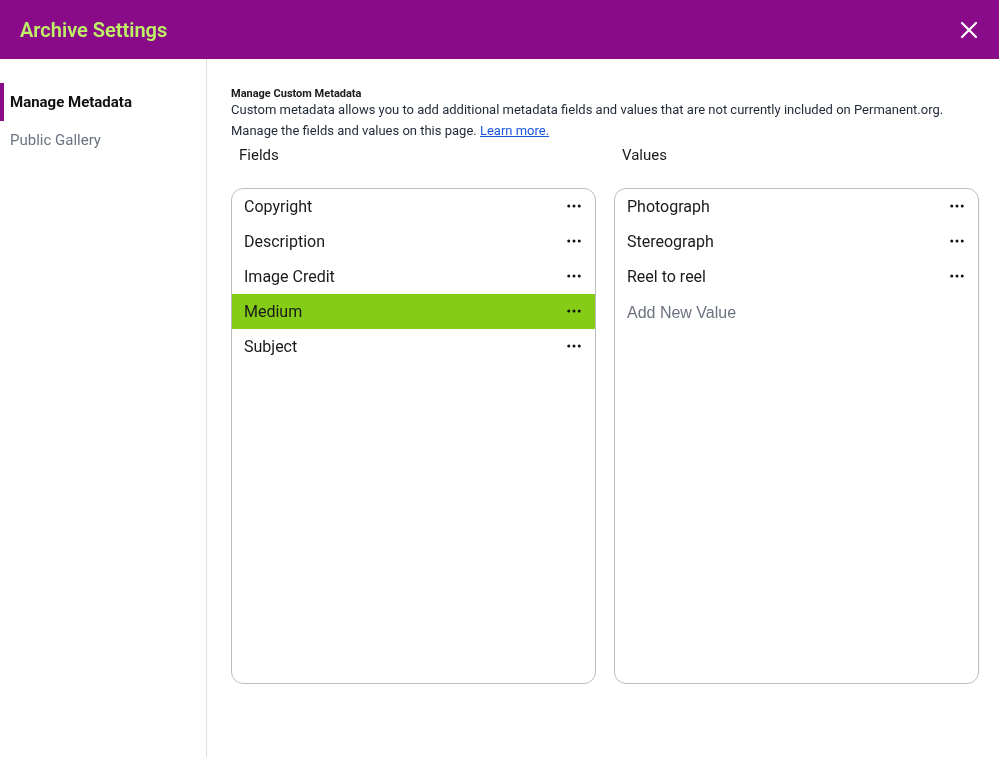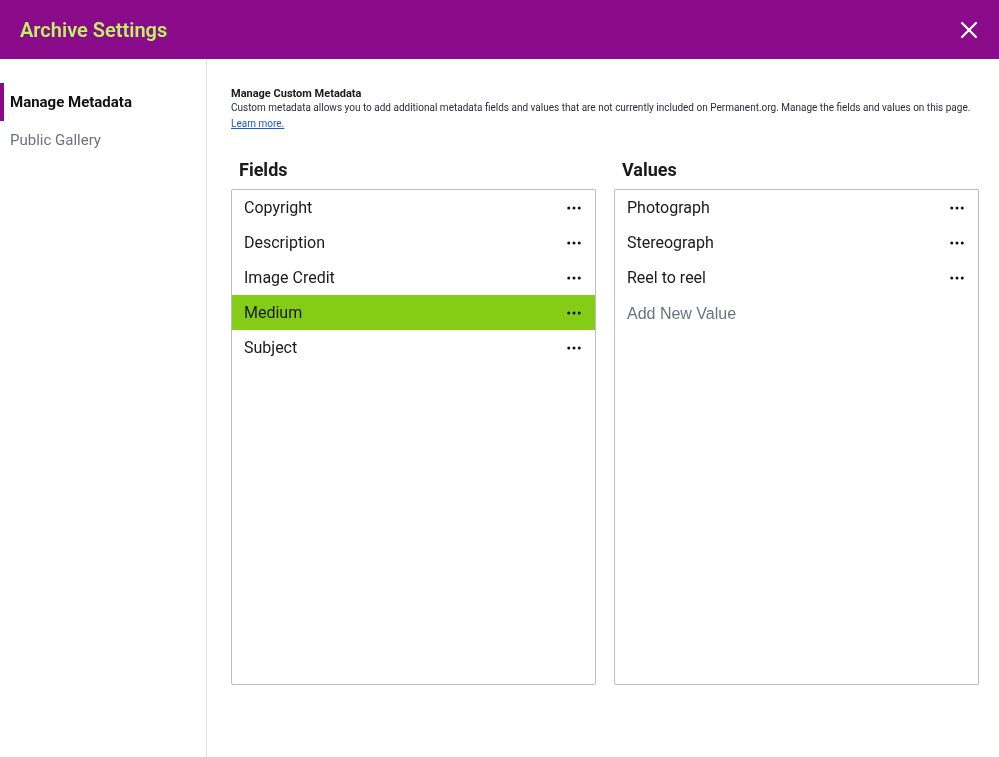--- a/index.html
+++ b/index.html
@@ -52,46 +52,46 @@
   .main {
     flex: 1;
     padding: 28px 20px 20px 24px;
   }
   .page-title {
     font-size: 11px;
     font-weight: 700;
     margin-bottom: 0;
   }
   .page-desc {
-    font-size: 10px;
+    font-size: 13px;
     line-height: 1.6;
     color: #1f2937;
-    margin-bottom: 27px;
+    margin-bottom: 4px;
     max-width: 740px;
   }
   .page-desc a {
     color: #1a56db;
     text-decoration: underline;
   }
   .columns {
     display: flex;
     gap: 18px;
   }
   .column {
     width: 365px;
   }
   .column-header {
-    font-size: 18px;
-    font-weight: 700;
-    margin-bottom: 9px;
+    font-size: 15px;
+    font-weight: 400;
+    margin-bottom: 24px;
     padding-left: 8px;
   }
   .listbox {
     border: 1px solid #bdbdbd;
-    border-radius: 2px;
+    border-radius: 12px;
     height: 496px;
     overflow: hidden;
   }
   .list-item {
     display: flex;
     align-items: center;
     justify-content: space-between;
     padding: 8px 12px;
     font-size: 16px;
     cursor: pointer;

